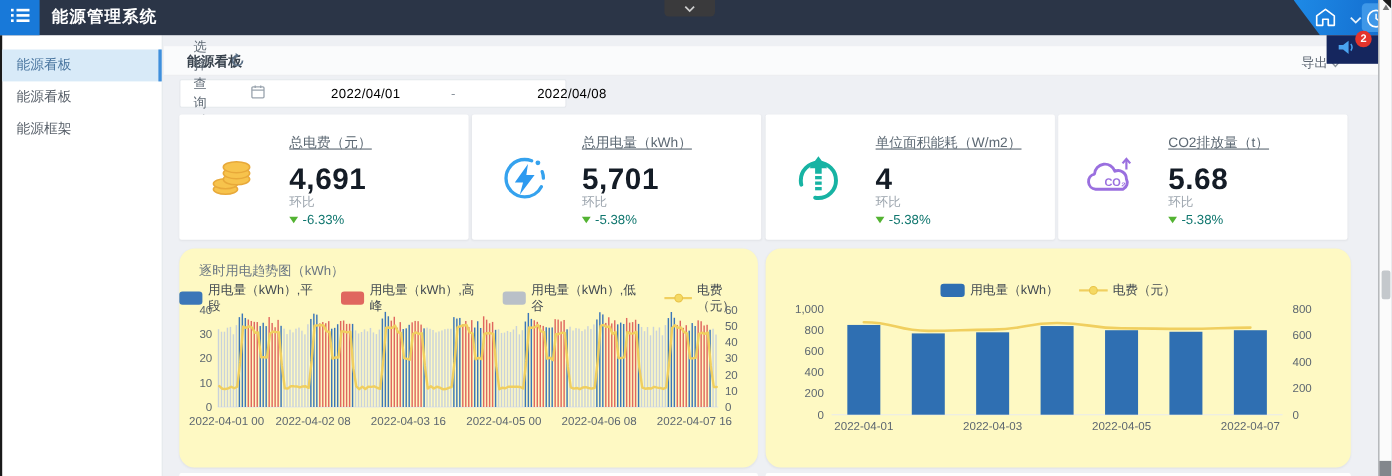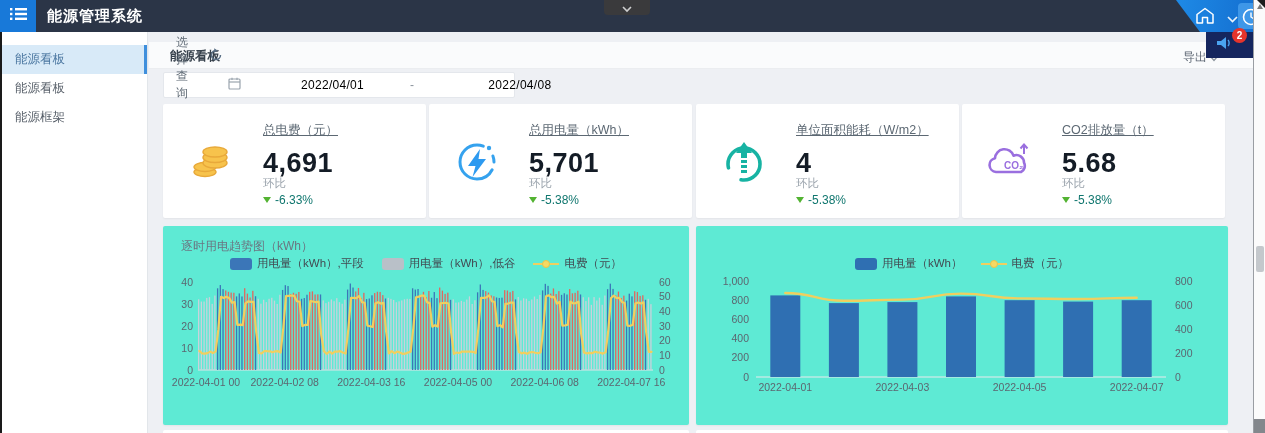--- a/index.html
+++ b/index.html
@@ -49,21 +49,21 @@
   .stat-card{position:absolute;top:104px;width:263px;height:114px;background:#fff;border-radius:2px;box-shadow:0 1px 2px rgba(0,0,0,.05);z-index:5;}
   .sc1{left:163px}.sc2{left:429px}.sc3{left:696px}.sc4{left:962px}
   .stat-icon{position:absolute;left:22px;top:32px;width:52px;height:52px;}
   .stat-label{position:absolute;left:100px;top:18px;font-size:12.5px;color:#5c6873;text-decoration:underline;}
   .stat-value{position:absolute;left:100px;top:44px;font-size:27px;font-weight:bold;color:#141c26;letter-spacing:.5px;}
   .stat-cmp{position:absolute;left:100px;top:72px;font-size:11.5px;color:#9aa3ac;}
   .stat-chg{position:absolute;left:100px;top:89px;font-size:12px;color:#0f766e;display:flex;align-items:center;gap:4px;}
   .tri-down{width:0;height:0;border-left:4px solid transparent;border-right:4px solid transparent;border-top:6px solid #53b332;display:inline-block;}
 
   
-  .chart-card{position:absolute;top:226px;height:199px;background:#5eead4;border-radius:2px;box-shadow:0 1px 2px rgba(0,0,0,.05);z-index:5;padding-left:33px;}
+  .chart-card{position:absolute;top:226px;height:199px;background:#fef9c3;border-radius:14px;box-shadow:0 1px 2px rgba(0,0,0,.05);z-index:5;padding-left:33px;}
   .cc-left{left:163px;width:526px;}
   .cc-right{left:696px;width:532px;}
   .chart-title{position:absolute;left:18px;top:12px;font-size:12px;color:#6a7682;}
   .legend{position:absolute;left:0;top:30px;width:100%;display:flex;justify-content:center;gap:18px;font-size:11.5px;color:#424a52;}
   .legend .li{display:flex;align-items:center;gap:5px;cursor:pointer;}
   .sw{width:22px;height:12px;border-radius:3px;display:inline-block;}
   .sw.blue{background:#3b76b8}.sw.red{background:#e0675f}.sw.gray{background:#b9c0c8}.sw.blue2{background:#2f6fb2}
   .lsw{width:26px;height:2px;background:#f0cf5f;display:inline-block;position:relative;}
   .lsw .dot{position:absolute;left:9px;top:-3px;width:8px;height:8px;border-radius:50%;background:#f5d963;border:1px solid #e8c44a;}
   .chart-svg{position:absolute;left:8px;top:52px;overflow:visible;}
@@ -261,20 +261,24 @@
         <span>-5.38%</span>
       </div>
   </div>
 
   <div class="chart-card cc-left">
     <div class="chart-title">逐时用电趋势图（kWh）</div>
     <div class="legend">
       <span class="li">
           <i class="sw blue"></i>
           <span>用电量（kWh）,平段</span>
+        </span>
+      <span class="li">
+          <i class="sw red"></i>
+          <span>用电量（kWh）,高峰</span>
         </span>
       <span class="li">
           <i class="sw gray"></i>
           <span>用电量（kWh）,低谷</span>
         </span>
       <span class="li">
           <i class="lsw">
             <i class="dot"></i>
           </i>
           <span>电费（元）</span>

